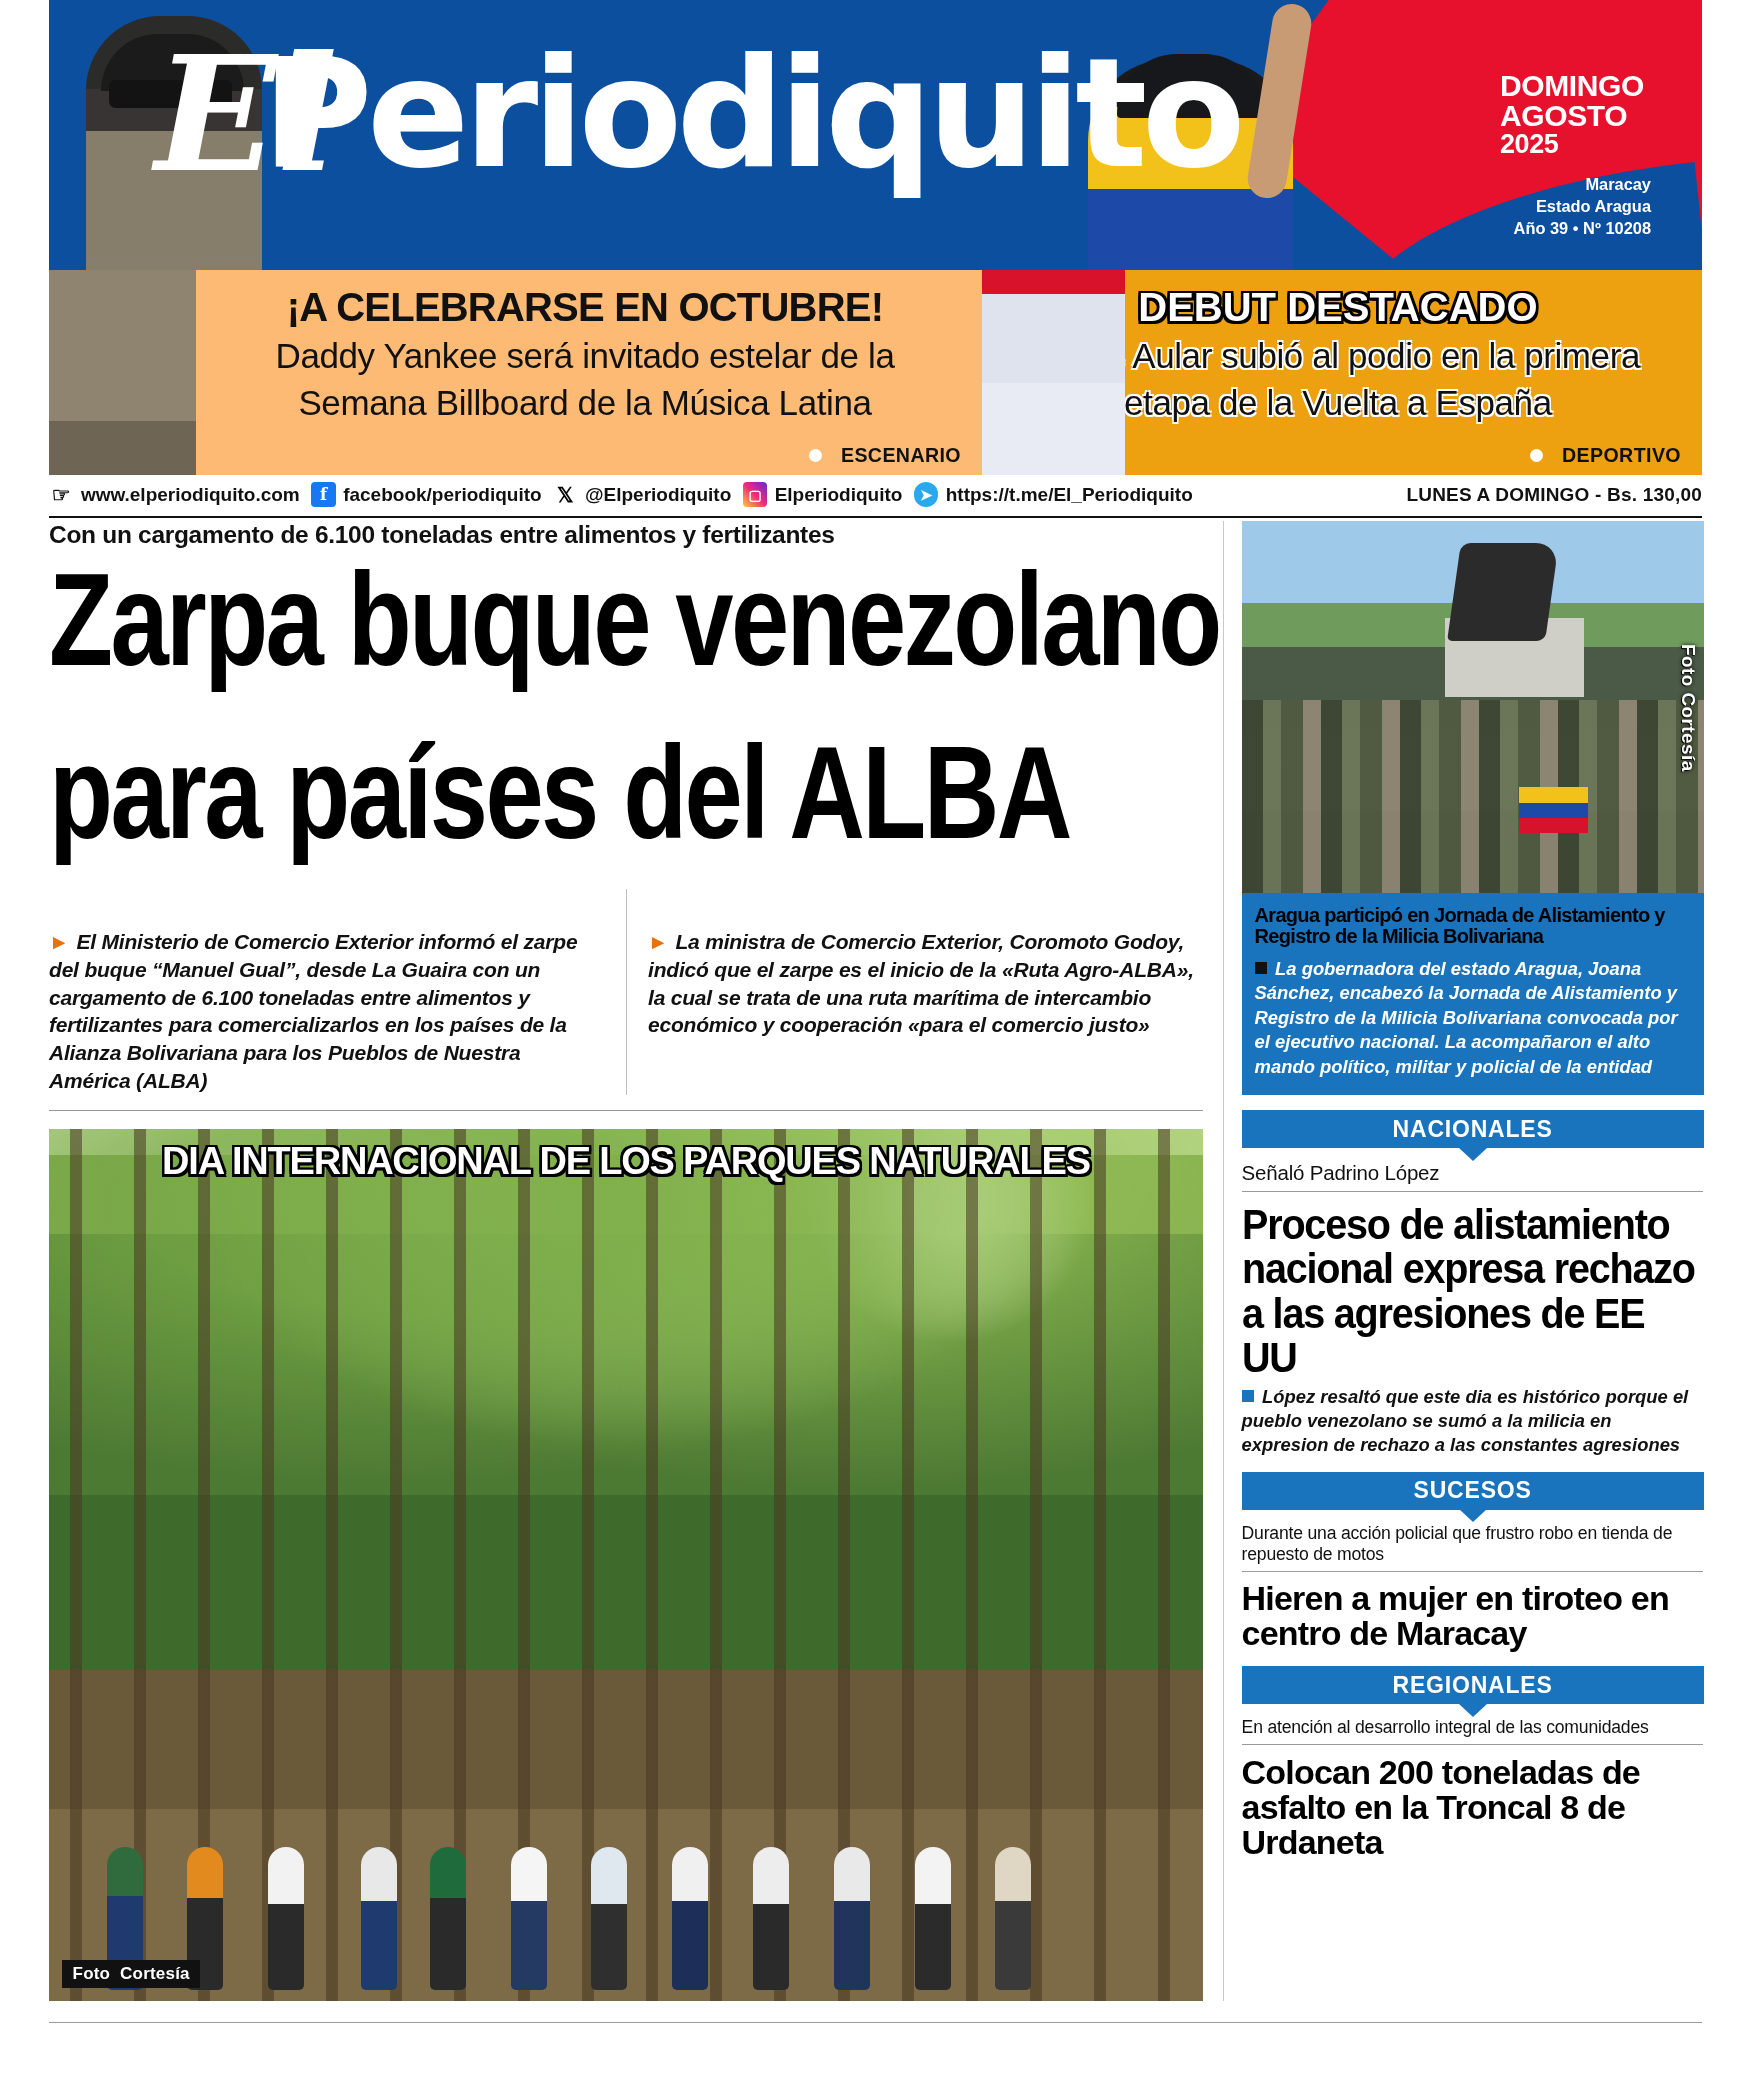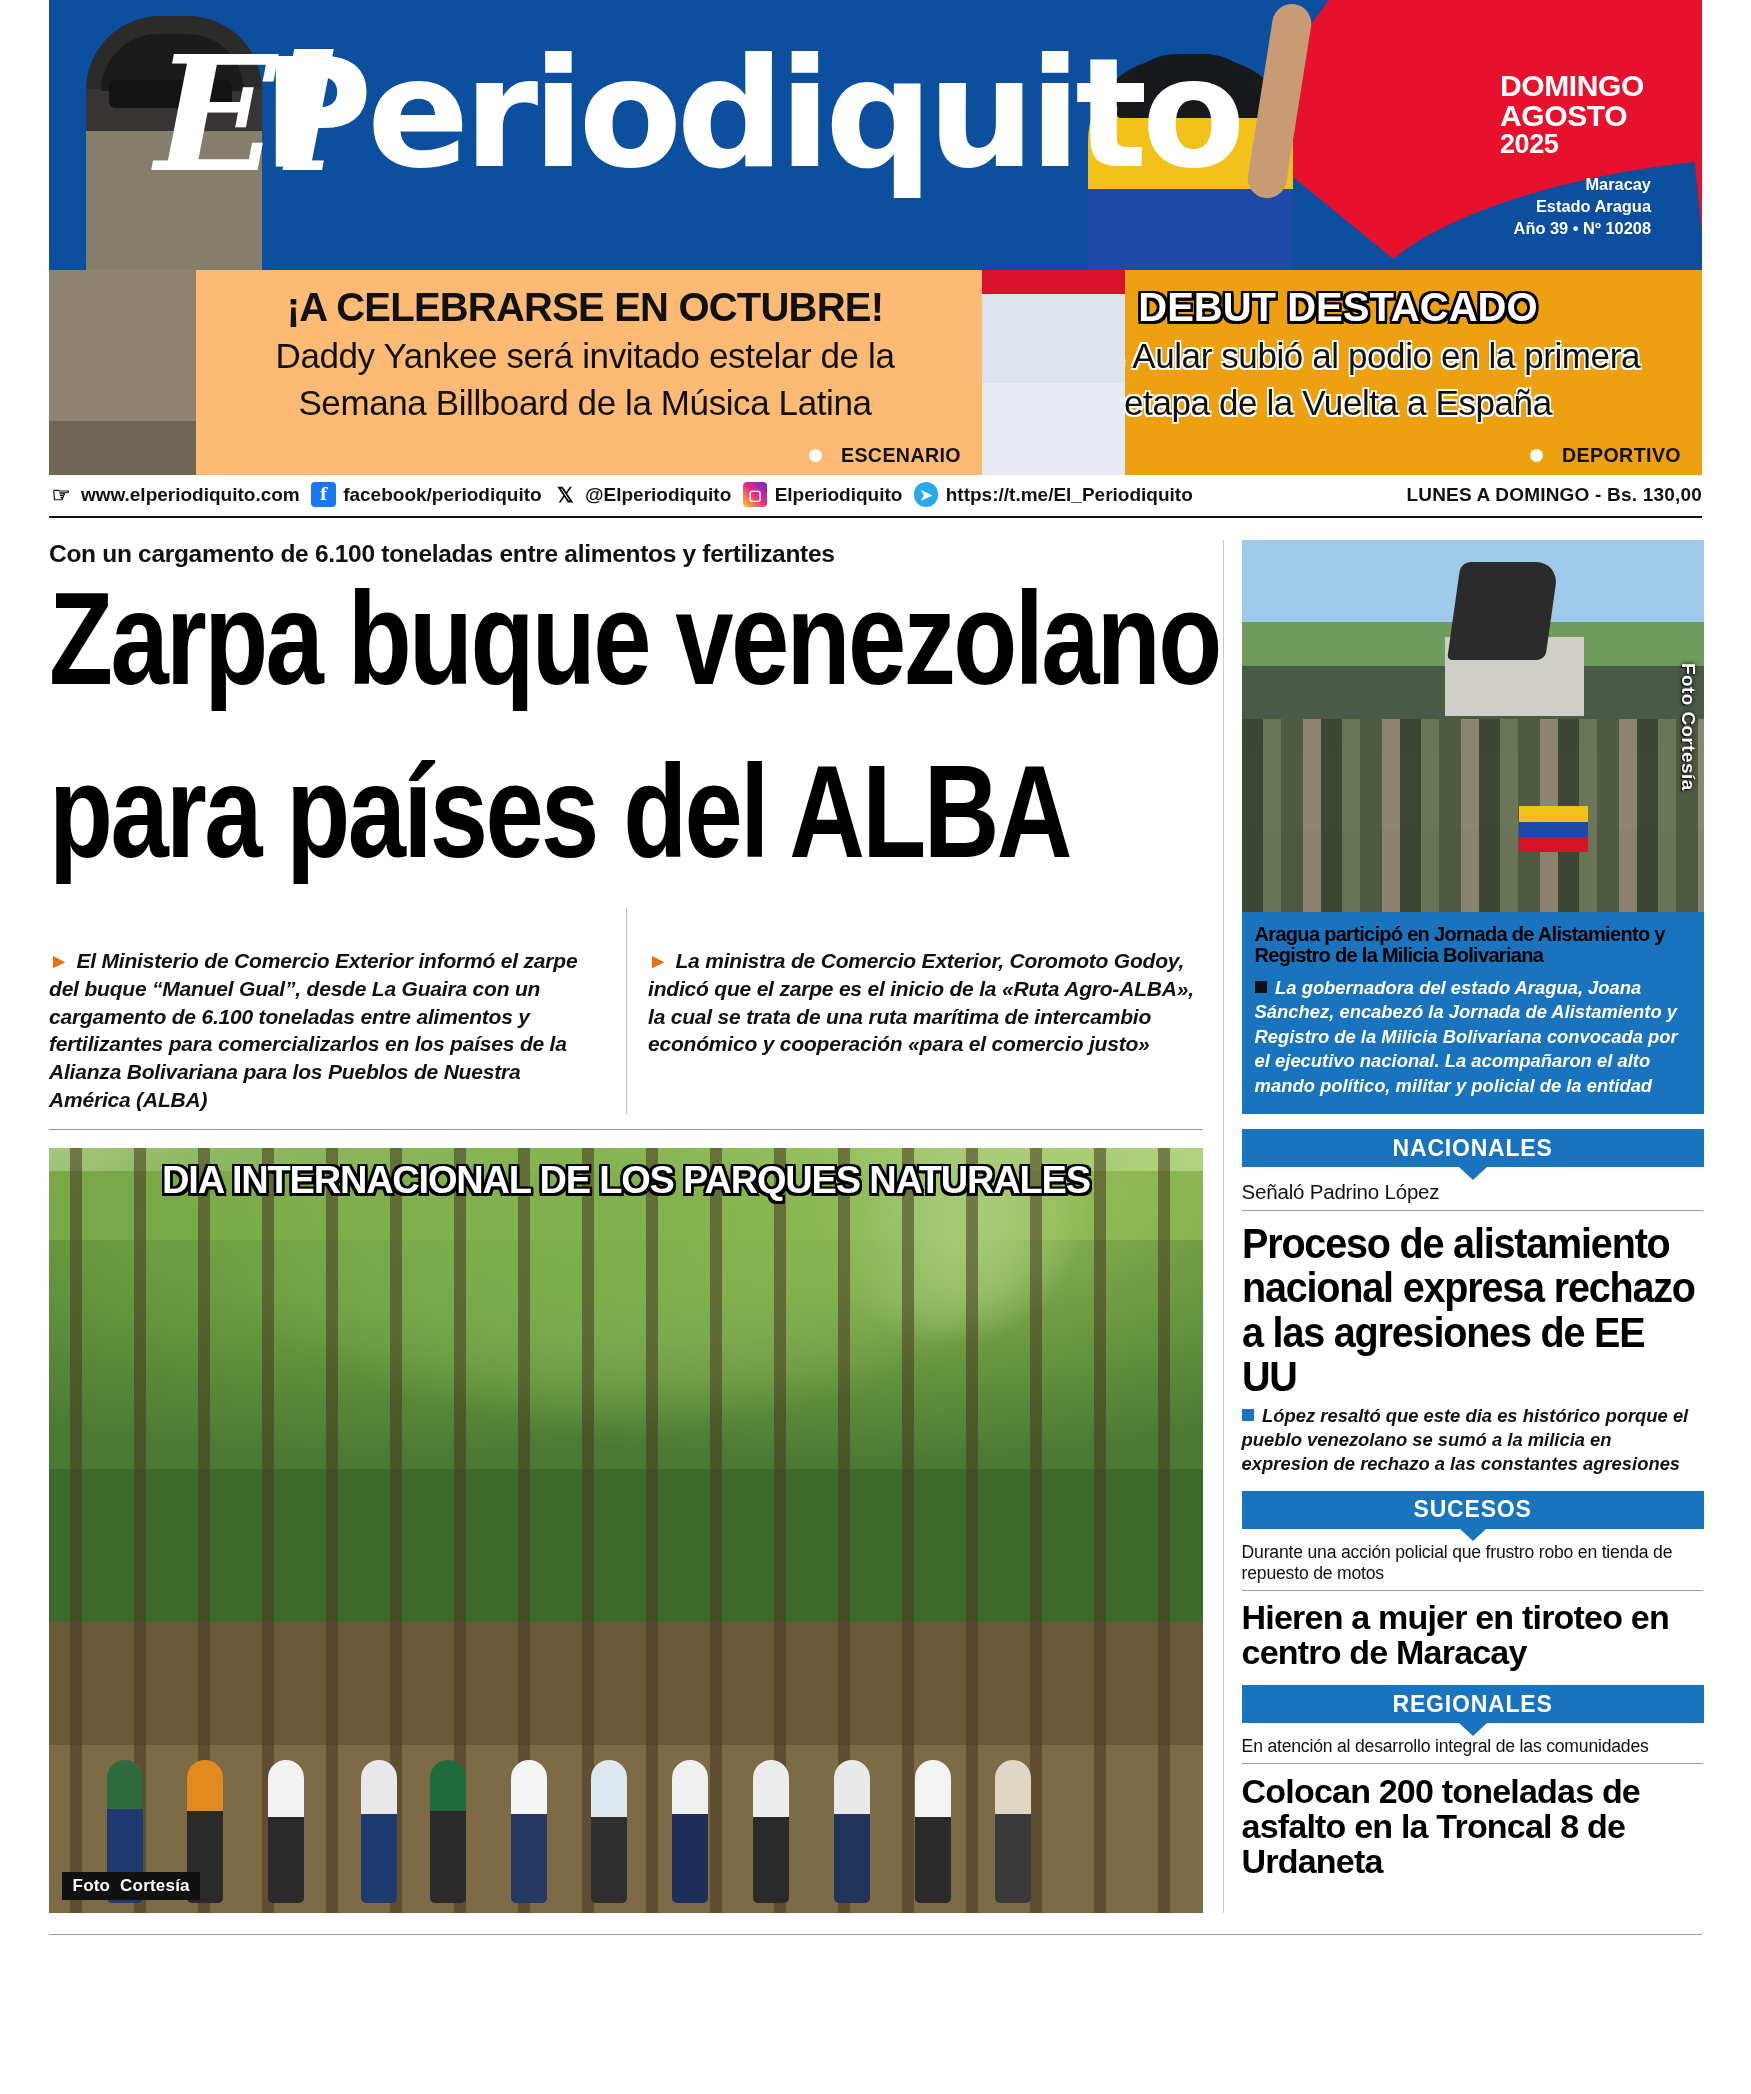--- a/index.html
+++ b/index.html
@@ -123,21 +123,21 @@
   .ic { width:24.5px; height:24.5px; display:inline-flex; align-items:center; justify-content:center;
         border-radius:4.1px; font-size:16.4px; font-weight:900; color:#fff; flex:none; }
   .ic-hand { background:transparent; color:#111; font-size:21px; }
   .ic-fb { background:#1877f2; font-family:"DejaVu Serif",serif; }
   .ic-x  { background:#fff; color:#000; font-size:20.5px; font-weight:900; }
   .ic-ig { background: linear-gradient(45deg,#f9ce34,#ee2a7b,#6228d7); font-size:14px; }
   .ic-tg { background:#29a9eb; border-radius:50%; font-size:14.7px; }
   .price { margin-left:auto; font-size:19px; color:#111; font-weight:600; white-space:nowrap; letter-spacing:0.2px; }
 
   
-  .body-grid { display:flex; gap:19.6px; width:1653px; padding-top:22px; }
+  .body-grid { display:flex; gap:19.6px; width:1653px; padding-top:3px; }
   .col-left { width:1154px; }
   .col-right { width:480px; border-left: 1.6px solid #c9c9c9; padding-left:18px; }
 
   .kicker { font-size:24.5px; font-weight:800; color:#111; letter-spacing:-0.3px; }
   .lead-headline {
     font-family:"Liberation Sans", sans-serif;
     font-weight:900; font-size:131px; line-height:0.96;
     letter-spacing:-3.3px; color:#000; margin-top:8.2px;
     transform: scaleX(0.80); transform-origin: left top;
     width: 176%;
@@ -148,21 +148,21 @@
   .bullet { width:50%; padding-right:21px; position:relative; }
   .bullet + .bullet { border-left:1.6px solid #bdbdbd; padding-left:21px; padding-right:0; }
   .bullet p {
     font-size:21px; line-height:1.33; font-weight:700; font-style:italic;
     color:#111; letter-spacing:-0.2px;margin-top:39px;
   }
   .tri { color:#e8720c; font-size:20.5px; font-style:normal; margin-right:7.4px; }
 
   
   .parks {
-    position:relative; margin-top:18px; width:1154px; height:765px; overflow:hidden;
+    position:relative; margin-top:18px; width:1154px; height:872px; overflow:hidden;
     background:
       radial-gradient(circle at 78% 8%, rgba(255,255,255,0.95) 0 3%, rgba(255,255,255,0) 12%),
       linear-gradient(180deg,#cfe2b0 0 3%, #7fa54e 3% 12%, #4d7a33 12% 42%, #3e6b2c 42% 62%, #6b5a3a 62% 78%, #7d6a46 78% 100%);
   }
   .parks-trees {
     position:absolute; inset:0;
     background: repeating-linear-gradient(90deg,
       rgba(60,45,28,0.0) 0 21px,
       rgba(70,54,33,0.55) 21px 33px,
       rgba(60,45,28,0.0) 33px 64px);

